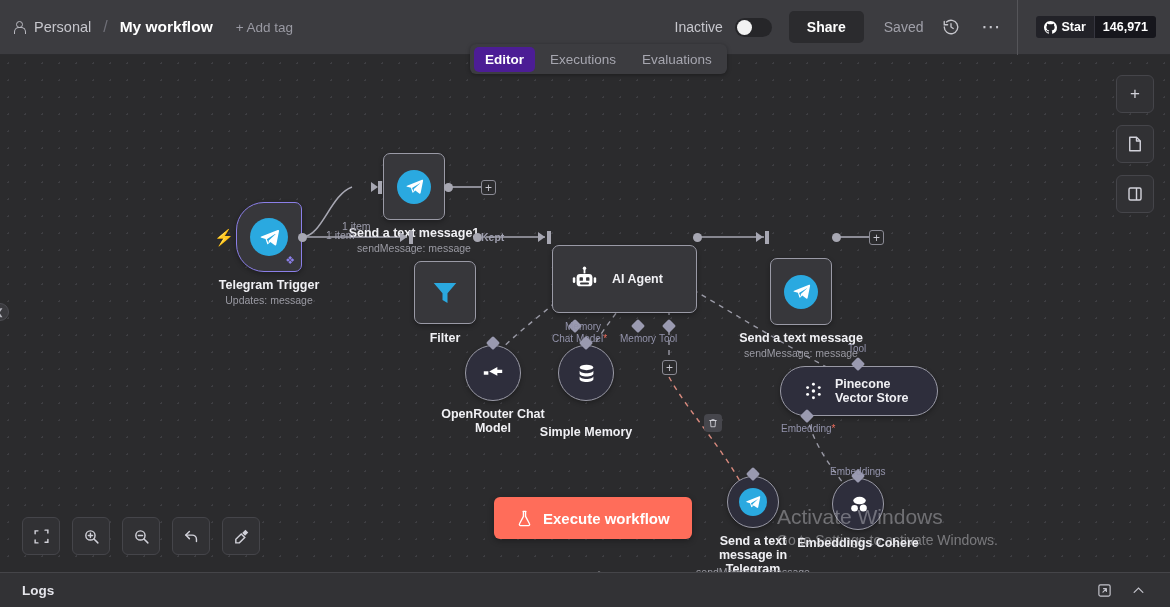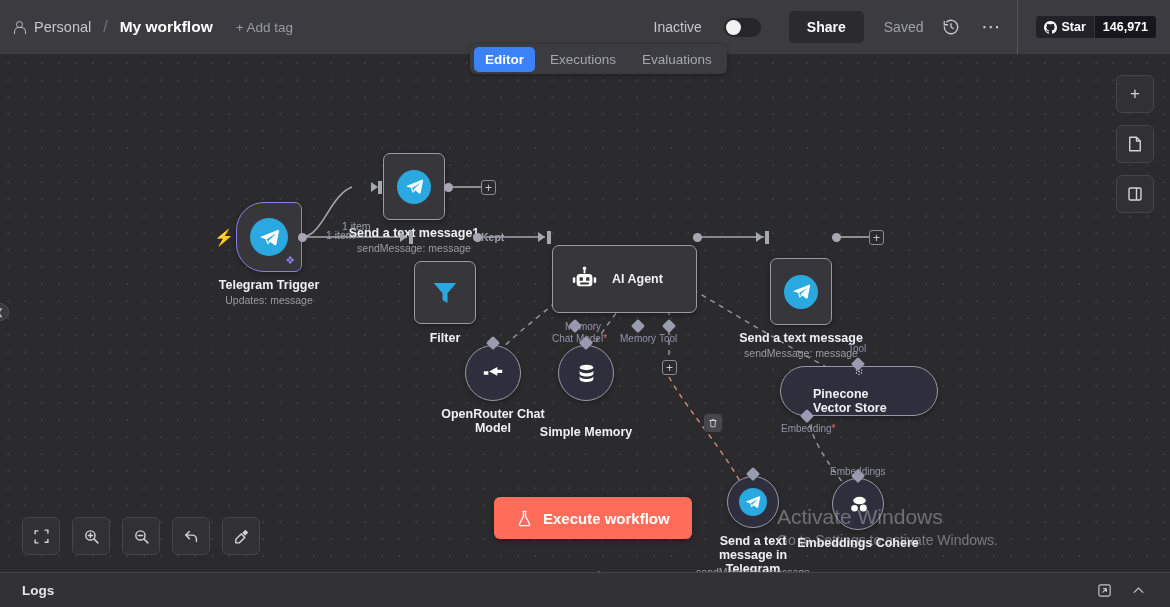--- a/index.html
+++ b/index.html
@@ -29,32 +29,32 @@
     content:""; position:absolute; left:1.5px; top:6.5px; width:10px; height:6px;
     border:1.3px solid #b9b9c0; border-bottom:none;
     border-radius:5px 5px 0 0;
   }
   .crumb-personal { color: #c6c6cc; font-size: 14.5px; }
   .crumb-sep { color: #6f6f77; font-size: 16px; margin: 0 3px; }
   .crumb-title { color: #fff; font-size: 15.5px; font-weight: bold; }
   .add-tag { color: #9a9aa3; font-size: 13.5px; margin-left: 14px; cursor: pointer; }
 
   .hdr-right { margin-left: auto; display: flex; align-items: center; height: 100%; }
-  .inactive-wrap { display: flex; align-items: center; gap: 22px; }
+  .inactive-wrap { display: flex; align-items: center; gap: 12px; }
   .inactive-label { color: #c6c6cc; font-size: 14px; }
   .toggle {
     width: 37px; height: 19px; border-radius: 10px; background: #262629;
     position: relative; cursor: pointer;
   }
   .toggle::after {
     content: ""; position: absolute; left: 2px; top: 2px;
     width: 15px; height: 15px; border-radius: 50%; background: #f2f2f2;
   }
   .share-btn {
-    margin-left: 28px; background: #2b2b2e; color: #fff;
+    margin-left: 17px; background: #2b2b2e; color: #fff;
     font-size: 14px; font-weight: bold;
     padding: 8px 18px; border-radius: 5px; border: none; cursor: pointer;
   }
   .saved-txt { margin-left: 20px; color: #a0a0a9; font-size: 14px; }
   .icon-btn {
     margin-left: 16px; width: 24px; height: 24px;
     display: flex; align-items: center; justify-content: center; cursor: pointer;
   }
   .dots { color: #c6c6cc; font-size: 19px; letter-spacing: 1.5px; line-height: 8px; }
   .hdr-divider { width: 1px; height: 55px; background: #555559; margin-left: 14px; }
@@ -74,21 +74,21 @@
 
   
   .tabbar {
     position: absolute; top: 44px; left: 470px;
     height: 30px; background: #3c3c40;
     border-radius: 6px; display: flex; align-items: center;
     padding: 3px 4px; gap: 4px; z-index: 41;
     box-shadow: 0 1px 4px rgba(0,0,0,.35);
   }
   .tab { font-size: 13.5px; color: #a6a6af; padding: 5px 11px; border-radius: 5px; cursor: pointer; }
-  .tab.active { background: #3b82f6; color: #fff; font-weight: bold; }
+  .tab.active { background: #4c1d95; color: #fff; font-weight: bold; }
 
   
   .canvas {
     position: absolute; top: 55px; left: 0; width: 1170px; height: 517px;
     background-color: #2b2b2d;
     background-image: radial-gradient(#3e3e42 1px, transparent 1px);
     background-size: 17px 17px;
     overflow: hidden;
   }
   .edge-svg { position: absolute; inset: 0; width: 1170px; height: 517px; }
@@ -422,21 +422,21 @@
           <path d="M5.4 9.2c0 1.4 3 2.6 6.6 2.6s6.6-1.2 6.6-2.6v3c0 1.4-3 2.6-6.6 2.6s-6.6-1.2-6.6-2.6z"></path>
           <path d="M5.4 14.6c0 1.4 3 2.6 6.6 2.6s6.6-1.2 6.6-2.6v2.9c0 1.4-3 2.6-6.6 2.6s-6.6-1.2-6.6-2.6z"></path>
         </svg>
       </div>
       <div class="nlabel" style="top:80px;">Simple Memory</div>
     </div>
     <div class="diamond" style="left:581px; top:283px;"></div>
     <div class="port-label" style="left:565px; top:266px;">Memory</div>
 
     <div class="node" style="left:780px; top:311px;">
-      <div class="npill" style="width:158px;height:50px;flex-direction:column;">
+      <div class="npill" style="width:158px;height:50px;">
         <svg width="24" height="24" viewBox="0 0 24 24" fill="#fff">
           <circle cx="12" cy="4.2" r="1.7"></circle>
             <circle cx="12" cy="12" r="2"></circle>
           <circle cx="12" cy="19.8" r="1.7"></circle>
             <circle cx="5.3" cy="8.1" r="1.7"></circle>
           <circle cx="18.7" cy="8.1" r="1.7"></circle>
             <circle cx="5.3" cy="15.9" r="1.7"></circle>
           <circle cx="18.7" cy="15.9" r="1.7"></circle>
         </svg>
         <span class="pill-text" style="white-space:normal; width:92px;">Pinecone Vector Store</span>

